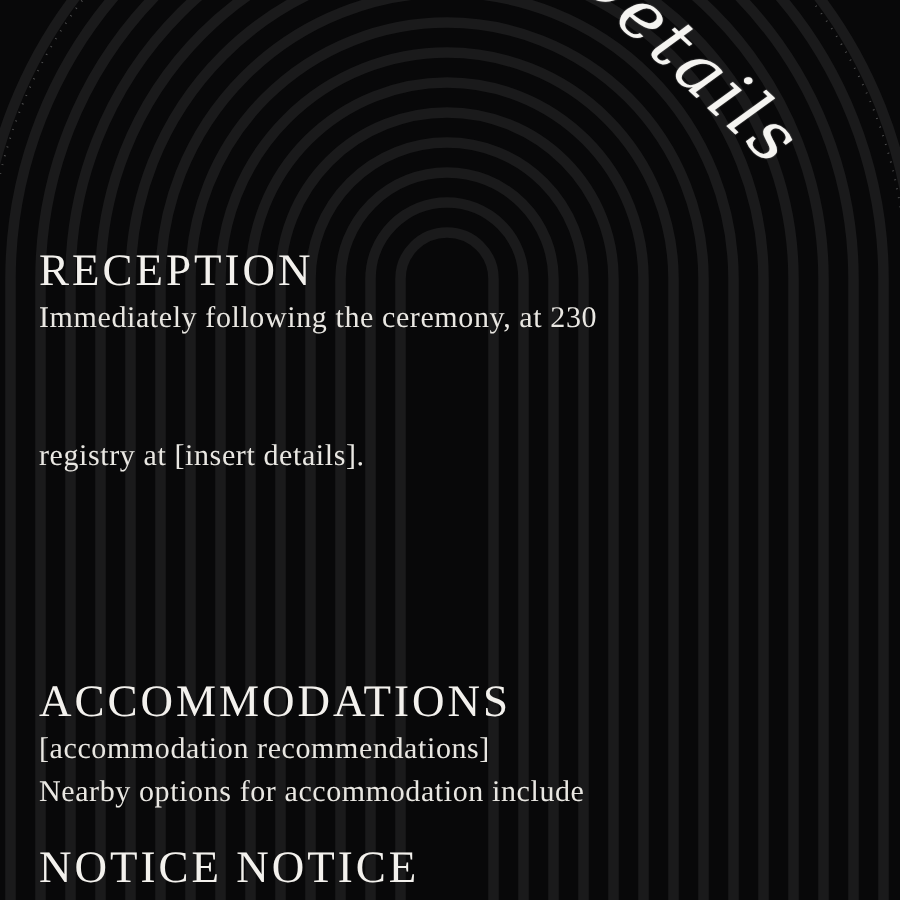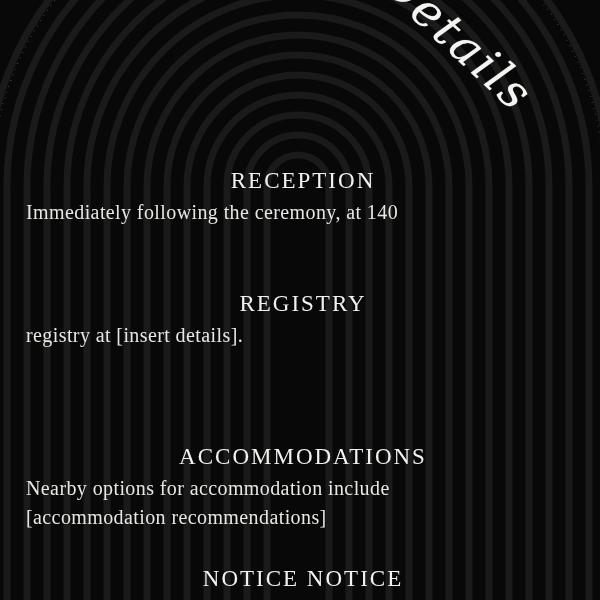--- a/index.html
+++ b/index.html
@@ -30,31 +30,30 @@
     text-shadow: 0 0 1px rgba(255,255,255,0.55);
     white-space: nowrap;
   }
   .sec {
     position: absolute;
     left: 26px;
     right: 20px;
   }
   .sec-0 { top: 167px; }
   .sec-1 { top: 290px; }
-  .sec-2 { top: 443px; }
+  .sec-2 { top: 454px; }
   .sec-3 { top: 565px; }
   .sec-heading {
-    font-size: 23px;
+    font-size: 30px;
     line-height: 28px;
     letter-spacing: 2px;
     color: #f3f1ed;
     margin: 0 0 3px 0;
     font-weight: normal;
     white-space: nowrap;
-    text-align: center;
   }
   .sec-line {
     font-size: 20px;
     line-height: 29px;
     letter-spacing: 0.4px;
     color: #e9e7e2;
     white-space: nowrap;
   }
 </style>
 </head>
@@ -78,31 +77,30 @@
       <path d="M 27 600 L 27 186 A 271 271 0 0 1 569 186 L 569 600" fill="none" stroke="#1a1a1b" stroke-width="7"></path>
       <path d="M 7 600 L 7 186 A 291 291 0 0 1 589 186 L 589 600" fill="none" stroke="#1a1a1b" stroke-width="7"></path>
       <path d="M -13 600 L -13 186 A 311 311 0 0 1 609 186 L 609 600" fill="none" stroke="#1a1a1b" stroke-width="7"></path>
       <path d="M -8 280 L -8 186 A 306 306 0 0 1 604 186 L 604 250" fill="none" stroke="#ffffff" stroke-width="1.3" stroke-dasharray="0.6 5.5" opacity="0.3"></path>
     </svg>
 
   <div class="script-title">Details</div>
 
   <div class="sec sec-0">
     <div class="sec-heading">RECEPTION</div>
-    <div class="sec-line">Immediately following the ceremony, at 140</div>
+    <div class="sec-line">Immediately following the ceremony, at 230</div>
   </div>
 
   <div class="sec sec-1">
-    <div class="sec-heading">REGISTRY</div>
     <div class="sec-line">registry at [insert details].</div>
   </div>
 
   <div class="sec sec-2">
     <div class="sec-heading">ACCOMMODATIONS</div>
+    <div class="sec-line">[accommodation recommendations]</div>
     <div class="sec-line">Nearby options for accommodation include</div>
-    <div class="sec-line">[accommodation recommendations]</div>
   </div>
 
   <div class="sec sec-3">
     <div class="sec-heading">NOTICE NOTICE</div>
   </div>
 
 </div>
 
 </body></html>

